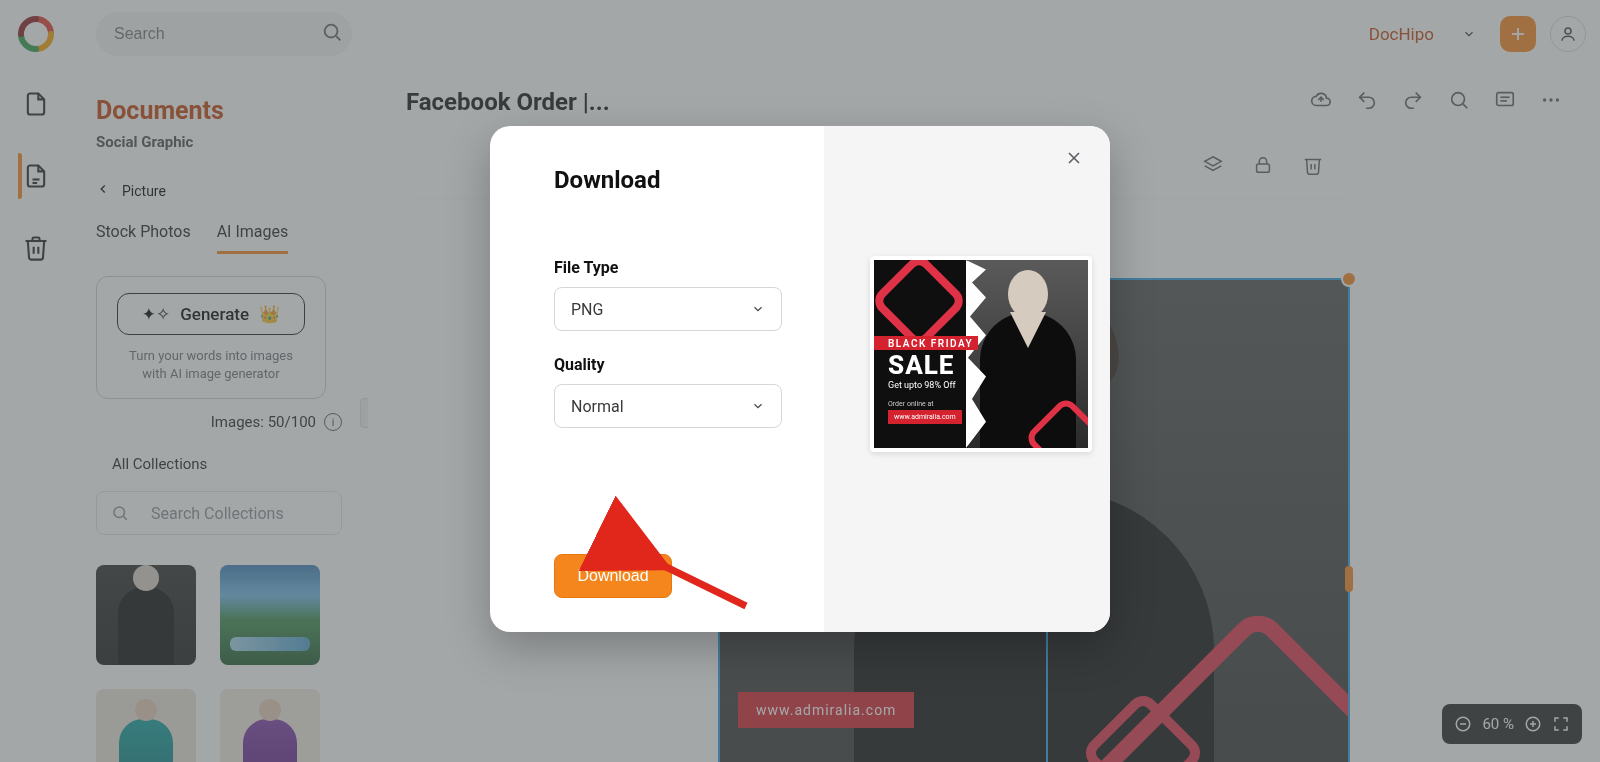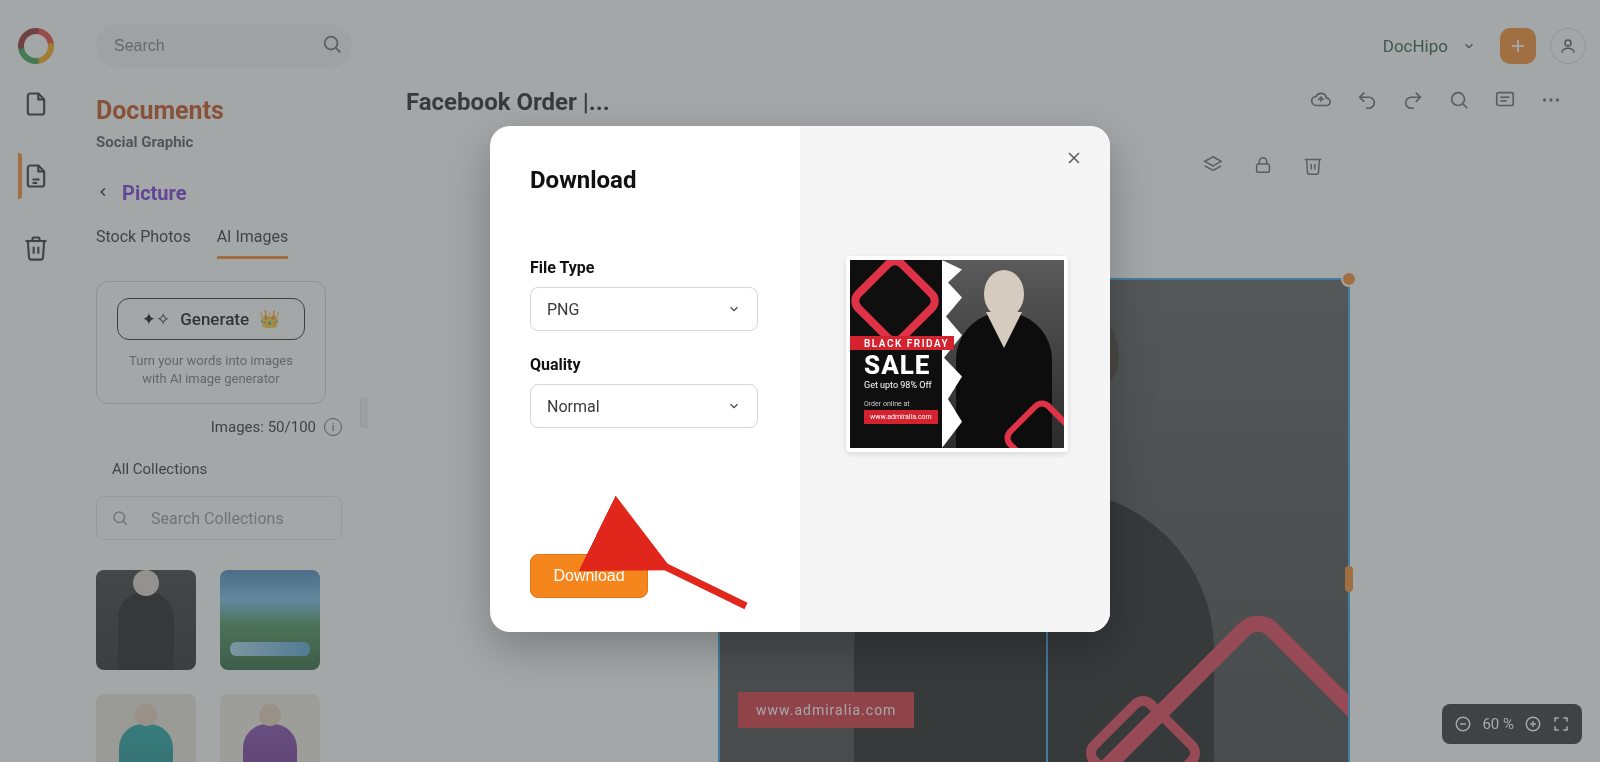--- a/index.html
+++ b/index.html
@@ -1,42 +1,42 @@
 <!DOCTYPE html>
 <html><head>
 <meta charset="utf-8">
 <style>
   * { box-sizing: border-box; margin: 0; padding: 0; }
   html, body { width: 1600px; height: 762px; font-family: -apple-system, BlinkMacSystemFont, "Segoe UI", Roboto, Arial, sans-serif; background: #fff; overflow: hidden; }
   body { position: relative; }
 
   
-  .topbar { position: absolute; top: 12px; left: 0; right: 0; height: 68px; display: flex; align-items: center; padding: 0 14px 0 18px; background: #fff; }
+  .topbar { position: absolute; top: 0; left: 0; right: 0; height: 68px; display: flex; align-items: center; padding: 0 14px 0 18px; background: #fff; }
   .logo { width: 36px; height: 36px; border-radius: 50%; position: relative; margin-right: 42px; }
   .logo svg { width: 36px; height: 36px; }
   .search-wrap { width: 256px; height: 44px; background: #f2f3f4; border-radius: 24px; display: flex; align-items: center; padding: 0 18px; }
   .search-wrap input { flex: 1; border: none; background: transparent; font-size: 16px; color: #6a6f74; outline: none; }
   .search-wrap .srch-icon { color: #5e6267; }
   .top-right { margin-left: auto; display: flex; align-items: center; gap: 14px; }
-  .brand-drop { display: flex; align-items: center; gap: 14px; font-size: 17px; color: #14532d; cursor: pointer; padding: 6px 10px; }
+  .brand-drop { display: flex; align-items: center; gap: 28px; font-size: 17px; color: #c2410c; cursor: pointer; padding: 6px 10px; }
   .plus-btn { width: 36px; height: 36px; background: #f5861e; border-radius: 10px; color: #fff; display: flex; align-items: center; justify-content: center; font-size: 24px; cursor: pointer; }
   .profile-btn { width: 36px; height: 36px; border: 1px solid #d8d8d8; border-radius: 50%; display: flex; align-items: center; justify-content: center; color: #444; cursor: pointer; }
 
   
   .leftrail { position: absolute; top: 68px; left: 0; width: 72px; height: 694px; background: #fff; display: flex; flex-direction: column; align-items: center; padding-top: 18px; gap: 36px; }
   .rail-icon { width: 36px; height: 36px; display: flex; align-items: center; justify-content: center; color: #222; }
   .rail-icon.active::before { content: ""; position: absolute; left: 0; width: 4px; height: 46px; background: #f5861e; border-radius: 0 3px 3px 0; }
 
   
   .sidebar { position: absolute; top: 68px; left: 72px; width: 296px; height: 694px; background: #fff; padding: 28px 0 0 24px; overflow: hidden; }
   .sb-title { font-size: 25px; font-weight: 700; color: #c2410c; }
   .sb-subtitle { font-size: 15px; color: #4c4c4c; margin-top: 8px; font-weight: bold; }
   .sb-back-row { display: flex; align-items: center; gap: 12px; margin-top: 30px; }
   .sb-back-row .chev { font-size: 16px; color: #111; }
-  .sb-picture-lbl { font-size: 20px; font-weight: 700; color: #6d28d9; }
+  .sb-picture-lbl { font-size: 14px; font-weight: 400; color: #000000; }
   .sb-tabs { display: flex; gap: 26px; margin-top: 22px; font-size: 16px; }
   .sb-tab { padding-bottom: 10px; color: #232323; cursor: pointer; }
   .sb-tab.active { border-bottom: 3px solid #f5861e; }
   .generate-box { width: 230px; border: 1px solid #cfcfcf; border-radius: 12px; text-align: center; padding: 16px 18px 16px; margin-top: 22px; }
   .gen-btn { display: inline-flex; align-items: center; gap: 10px; border: 1.5px solid #1b1b1b; border-radius: 12px; padding: 10px 24px; font-size: 17px; font-weight: 500; cursor: pointer; }
   .crown { color: #f4b400; }
   .gen-desc { font-size: 13px; color: #6a6f74; margin-top: 12px; line-height: 1.35; }
   .img-count-row { display: flex; justify-content: flex-end; align-items: center; gap: 8px; margin-top: 14px; padding-right: 26px; font-size: 15px; color: #232323; }
   .info-circ { width: 18px; height: 18px; border: 1.5px solid #555; border-radius: 50%; display: inline-flex; align-items: center; justify-content: center; font-size: 11px; color: #555; }
 
@@ -92,21 +92,21 @@
   .url-chip{position:absolute;left:70px;bottom:92px;background:#d4222f;color:#fff;font-size:14px;padding:10px 18px;letter-spacing:1px;}
 
   
   .zoombar{position:absolute;right:18px;bottom:18px;height:40px;background:#222;border-radius:8px;display:flex;align-items:center;gap:10px;padding:0 12px;color:#fff;font-size:15px;}
   .zoombar .zb{cursor:pointer;display:flex;align-items:center;}
 
   
   .dimmer{position:absolute;inset:0;background:rgba(90,94,96,0.55);}
 
   
-  .modal{position:absolute;top:126px;left:490px;width:620px;height:506px;background:#fff;border-radius:20px;display:flex;box-shadow:0 16px 44px rgba(0,0,0,0.25);overflow:hidden;}
+  .modal{position:absolute;top:126px;left:490px;width:620px;height:506px;background:#fff;border-radius:20px;display:flex;box-shadow:0 16px 44px rgba(0,0,0,0.25);overflow:hidden;padding-left:24px;}
   .modal-left{width:310px;padding:40px 40px 34px;display:flex;flex-direction:column;}
   .modal-title{font-size:24px;font-weight:700;color:#111;}
   .form-block{margin-top:64px;}
   .lbl{font-size:16px;font-weight:700;color:#111;margin-bottom:10px;}
   .sel{width:228px;height:44px;border:1px solid #d6d6d6;border-radius:8px;display:flex;align-items:center;justify-content:space-between;padding:0 16px;font-size:16px;color:#3a3a3a;cursor:pointer;margin-bottom:24px;}
   .dl-btn{margin-top:auto;width:118px;height:44px;background:#f5861e;border:1px solid #e67612;color:#fff;border-radius:8px;font-size:16px;cursor:pointer; box-shadow: inset 0 0 0 1px rgba(255,255,255,0.0);}
   .modal-right{flex:1;background:#f5f5f6;position:relative;}
   .close-x{position:absolute;top:22px;right:26px;color:#5b5f63;cursor:pointer;}
   .preview{position:absolute;top:130px;left:46px;width:222px;height:196px;background:#fff;padding:4px;border-radius:4px;box-shadow:0 2px 6px rgba(0,0,0,0.12);}
   .pv-inner{width:100%;height:100%;background:#0f0f0f;position:relative;overflow:hidden;}

